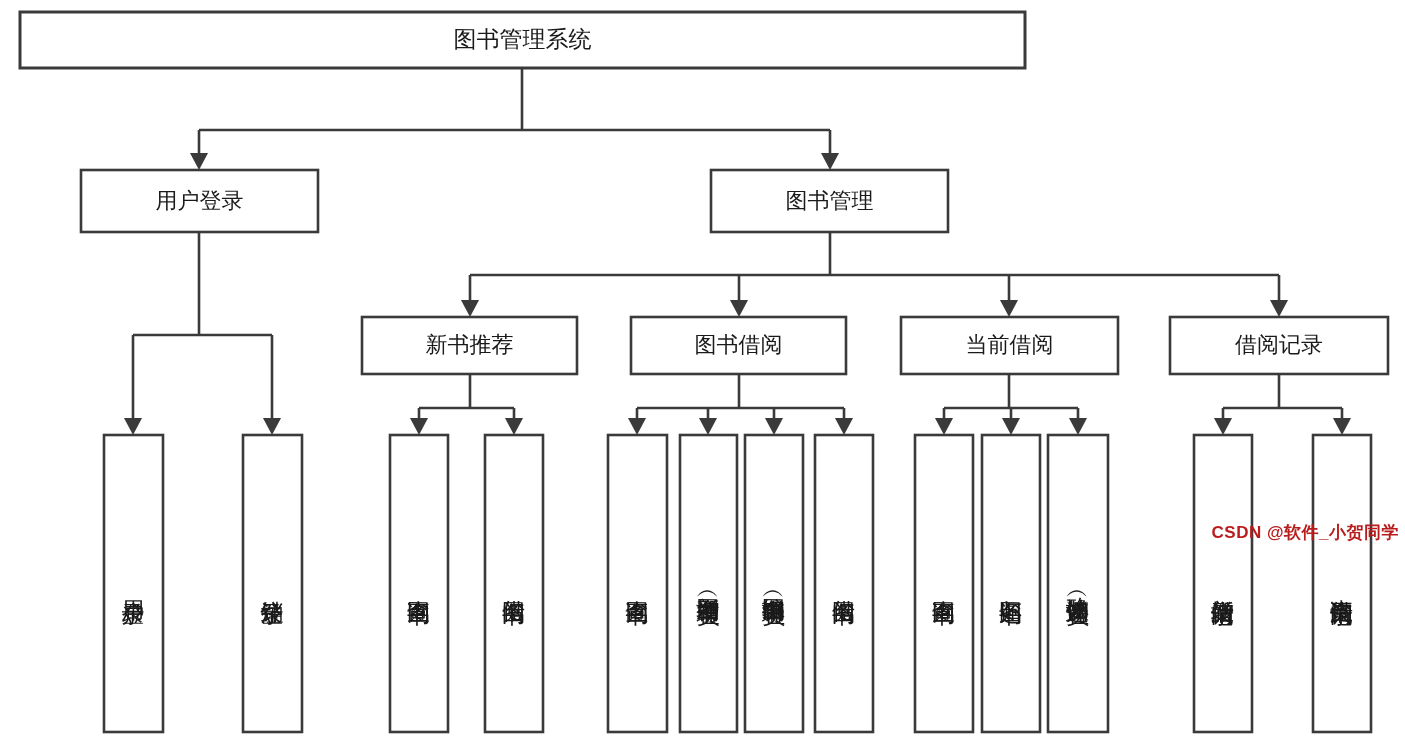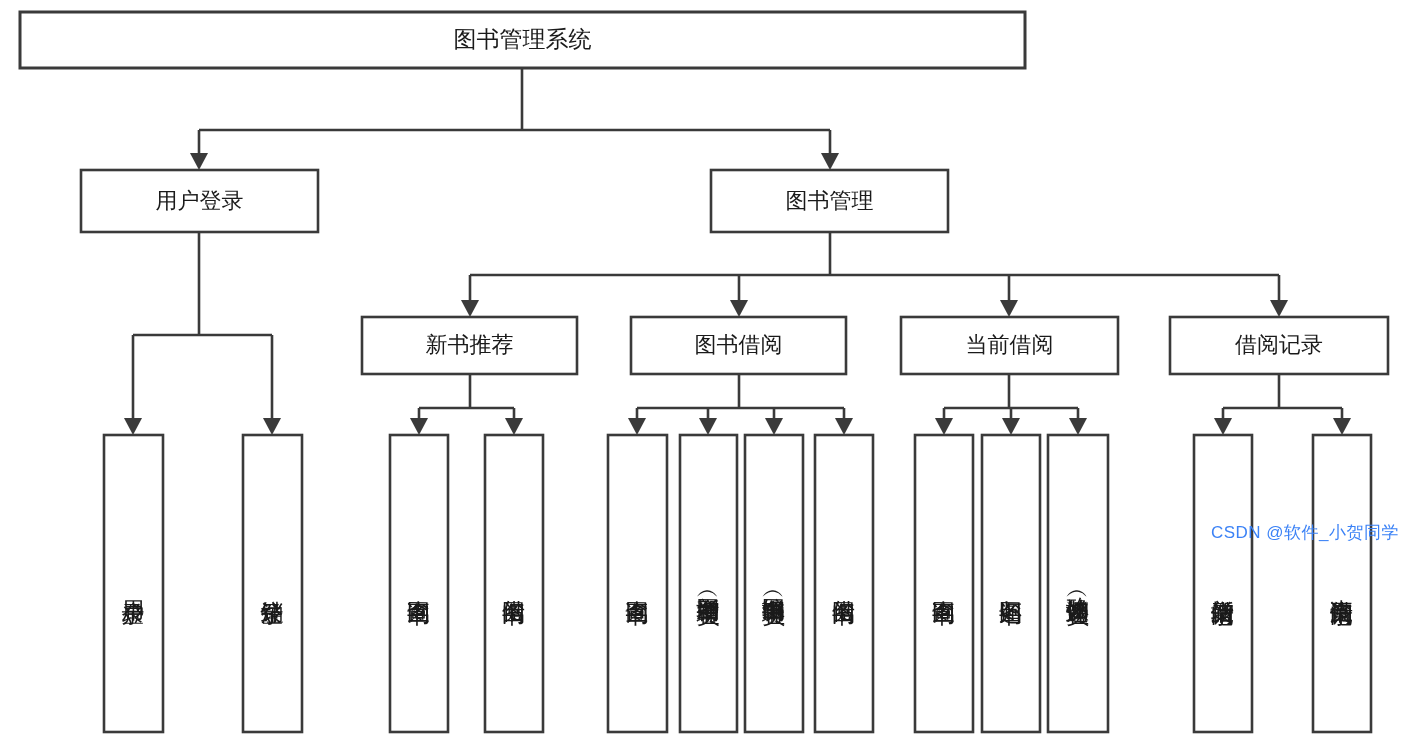--- a/index.html
+++ b/index.html
@@ -24,21 +24,21 @@
     position:absolute;
     display:flex;align-items:center;justify-content:center;
     writing-mode:vertical-rl;text-orientation:upright;
     font-family:"Liberation Sans","DejaVu Sans",sans-serif;
     font-size:23px;line-height:1.05;letter-spacing:1px;
     color:#1a1a1a;white-space:nowrap;pointer-events:none;
   }
   .watermark{
     position:absolute;right:6px;bottom:4px;
     font-family:"Liberation Sans","DejaVu Sans",sans-serif;
-    font-size:17px;color:#3b82f6;letter-spacing:.5px;white-space:nowrap;
+    font-size:17px;color:#b91c1c;letter-spacing:.5px;white-space:nowrap;font-weight:bold;
   }
 </style>
 </head>
 <body>
 
 <div id="stage">
   <svg class="diagram" id="diagram-svg" viewBox="0 0 1405 747">
       <line x1="522" y1="68" x2="522" y2="130" class="connector"></line>
       <line x1="199" y1="130" x2="830" y2="130" class="connector"></line>
       <line x1="830" y1="232" x2="830" y2="275" class="connector"></line>

